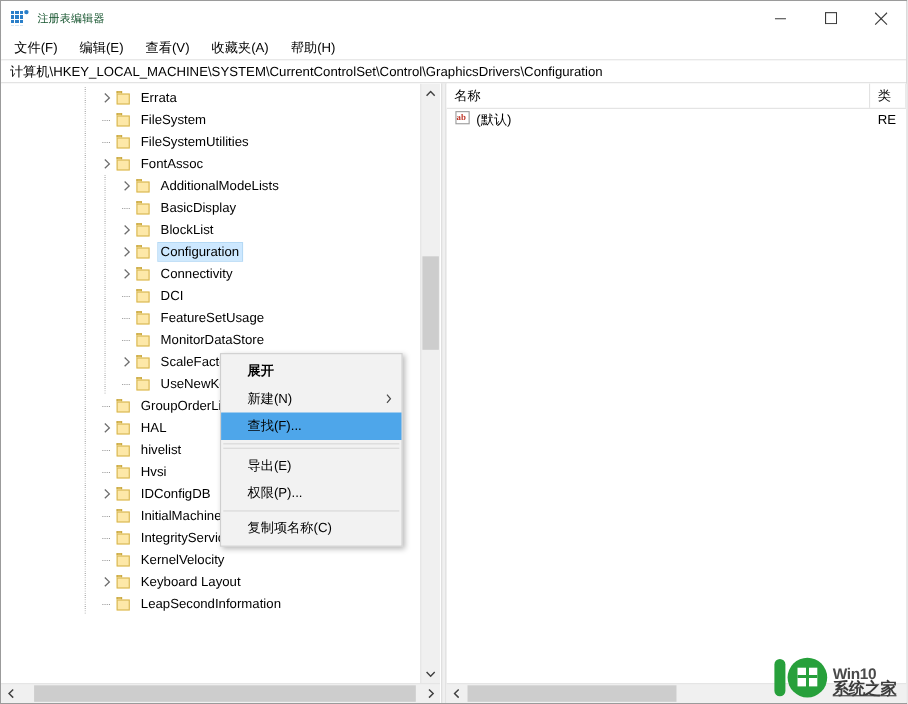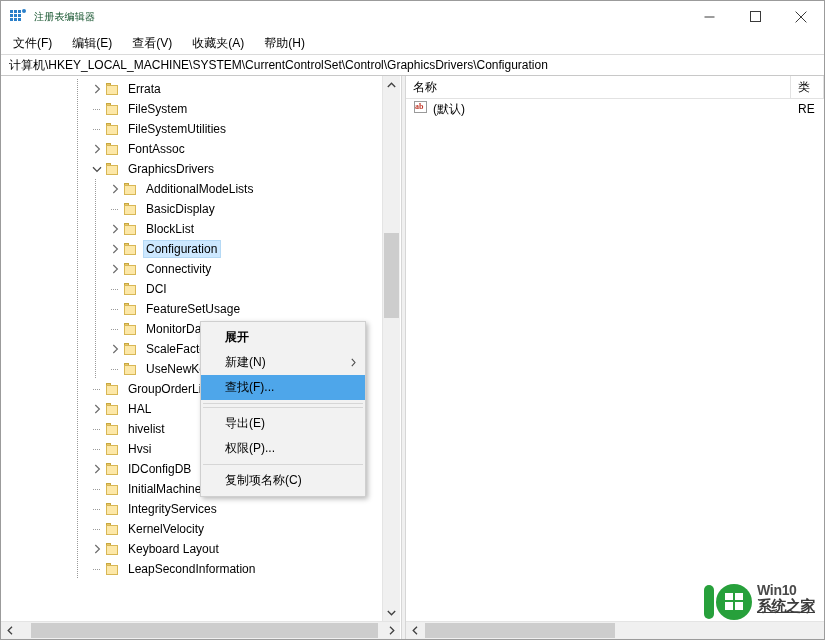--- a/index.html
+++ b/index.html
@@ -382,21 +382,21 @@
   }
 
   
   .watermark {
     position: absolute;
     right: 8px;
     bottom: 4px;
     width: 114px;
     height: 52px;
     display: flex;
-    align-items: flex-start;
+    align-items: flex-end;
     z-index: 60;
     pointer-events: none;
   }
   .wm-logo {
     width: 50px; height: 38px;
     position: relative;
     flex: 0 0 auto;
     margin-right: 5px;
   }
   .wm-bar {
@@ -542,34 +542,20 @@
                 </svg>
               </div>
               <div class="folder">
                 <div class="tab"></div>
                 <div class="body"></div>
               </div>
               <div class="tree-label-box">FontAssoc</div>
               <div class="guide" style="left: 76px;"></div>
             </div>
             <div class="tree-row">
-              <div style="width: 88px; min-width: 88px; height: 20px;"></div>
-              <div class="chev">
-                <svg width="10" height="7" viewBox="0 0 10 7">
-                  <polyline points="1,1.3 5,5.4 9,1.3" fill="none" stroke="#4a4a4a" stroke-width="1.3"></polyline>
-                </svg>
-              </div>
-              <div class="folder">
-                <div class="tab"></div>
-                <div class="body"></div>
-              </div>
-              <div class="tree-label-box">GraphicsDrivers</div>
-              <div class="guide" style="left: 76px;"></div>
-            </div>
-            <div class="tree-row">
               <div style="width: 106px; min-width: 106px; height: 20px;"></div>
               <div class="chev">
                 <svg width="7" height="10" viewBox="0 0 7 10">
                   <polyline points="1.3,1 5.4,5 1.3,9" fill="none" stroke="#6d6d6d" stroke-width="1.2"></polyline>
                 </svg>
               </div>
               <div class="folder">
                 <div class="tab"></div>
                 <div class="body"></div>
               </div>

